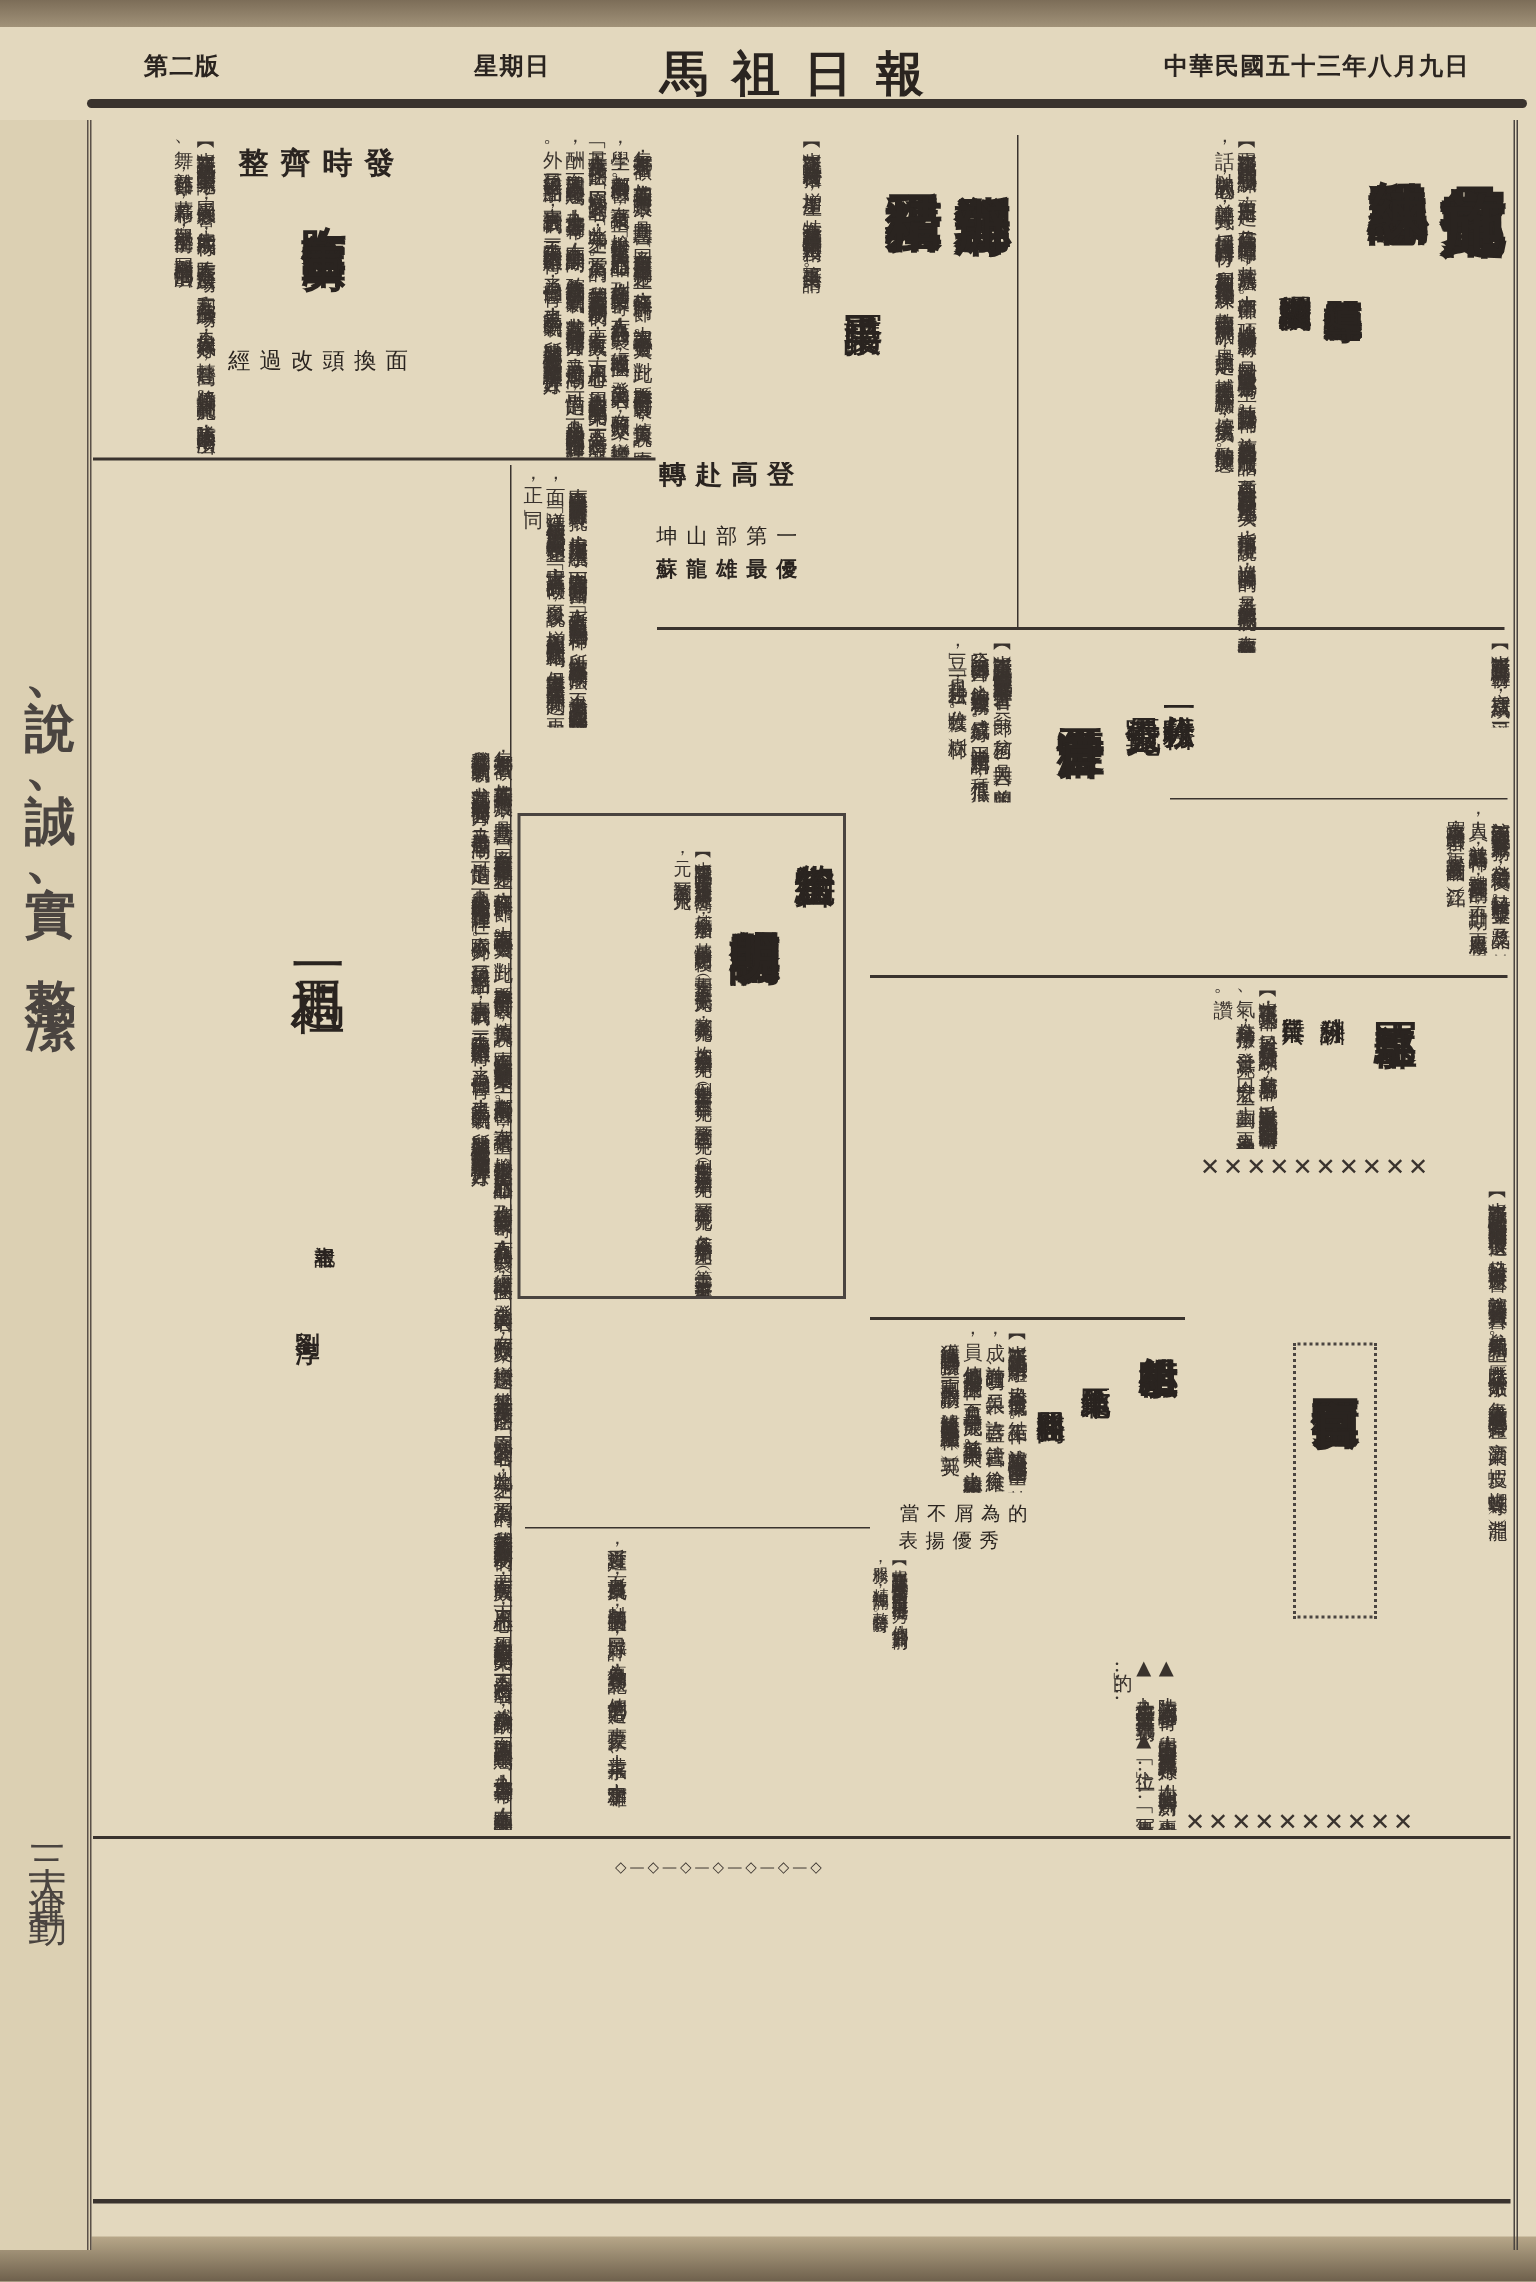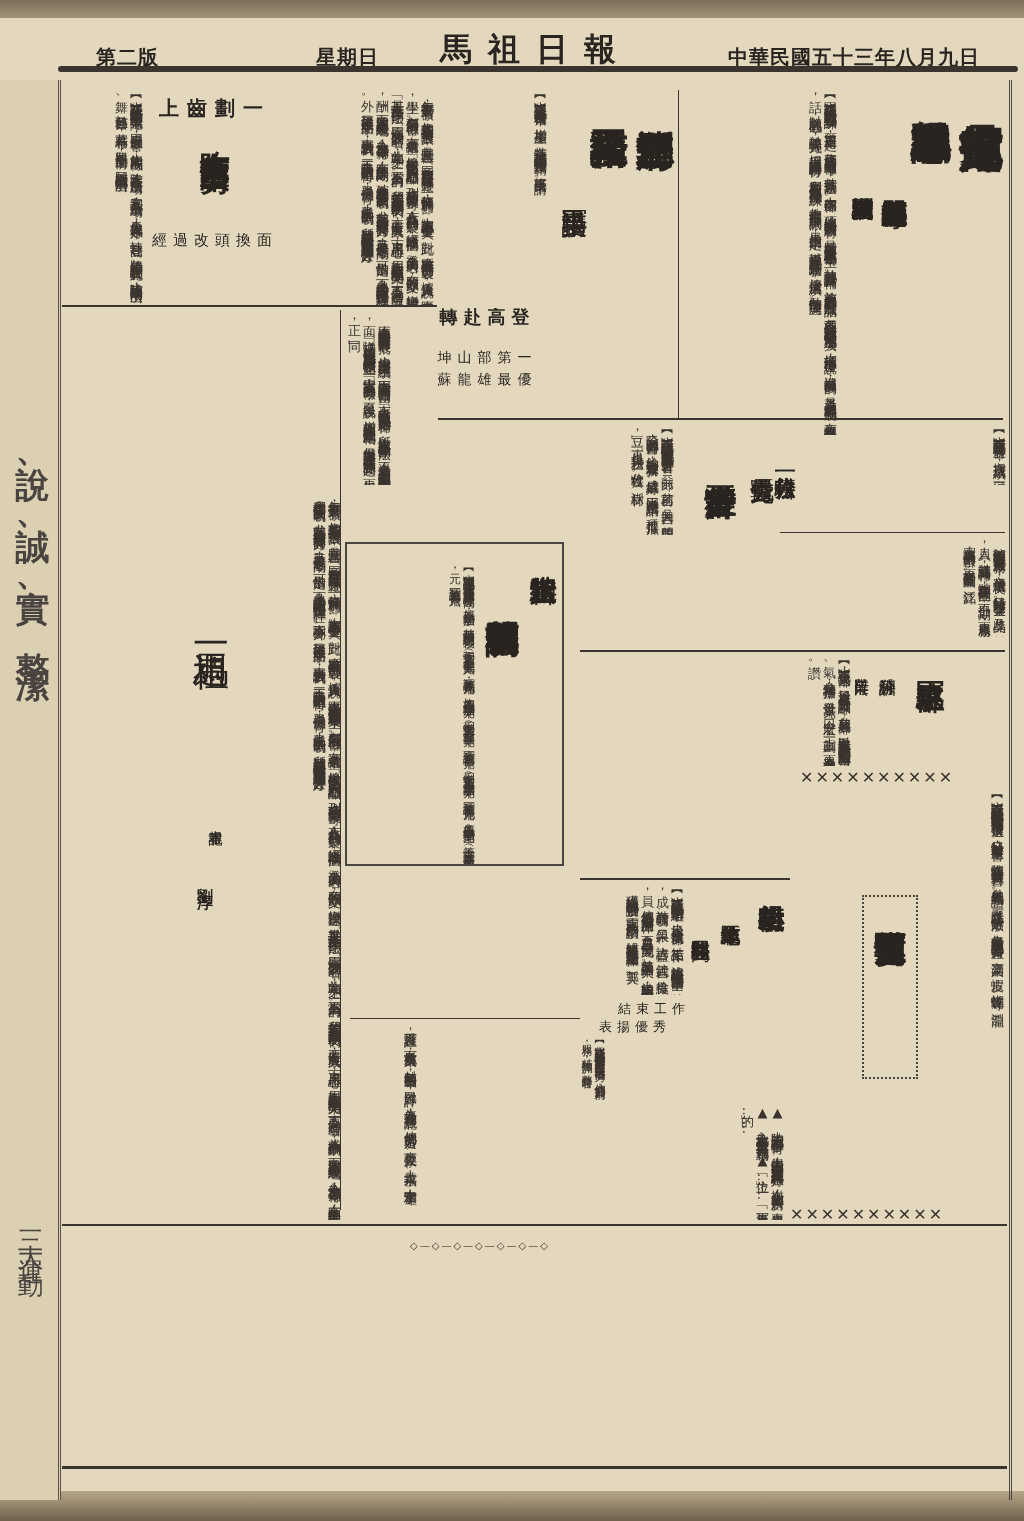--- a/index.html
+++ b/index.html
@@ -6,21 +6,21 @@
   body{width:1024px;height:1521px;background:#8a7a62;position:relative;overflow:hidden;font-family:"DejaVu Serif","Liberation Serif",serif;color:#2a2420;}
   .paper{position:absolute;left:0;top:18px;width:1024px;height:1480px;background:#e3d8be;}
   .topshadow{position:absolute;left:0;top:0;width:1024px;height:22px;background:linear-gradient(#7c6d58,#a99a80);}
   .bottomshadow{position:absolute;left:0;bottom:0;width:1024px;height:30px;background:linear-gradient(#b7a789,#6e604c);}
   .leftstrip{position:absolute;left:0;top:80px;width:58px;height:1420px;background:#dcd0b3;border-right:3px double #5a5048;}
   .leftstrip .vt{writing-mode:vertical-rl;font-size:34px;font-weight:bold;color:#4a4440;position:absolute;left:10px;top:360px;letter-spacing:14px;}
   .leftstrip .vt2{writing-mode:vertical-rl;font-size:26px;color:#4a4440;position:absolute;left:14px;top:1130px;letter-spacing:14px;}
   .rightrule{position:absolute;right:6px;top:80px;width:6px;height:1420px;border-left:3px double #4a4440;}
 
   .masthead{position:absolute;left:60px;top:28px;width:950px;height:40px;}
-  .mh{position:absolute;top:16px;font-size:20px;font-weight:bold;letter-spacing:1px;}
+  .mh{position:absolute;top:6px;font-size:16px;font-weight:bold;letter-spacing:1px;}
   .mh.edition{left:36px;}
   .mh.weekday{left:256px;}
   .mh.date{right:30px;}
   .mh.title{left:380px;top:0;font-size:32px;letter-spacing:16px;}
   .mhrule{position:absolute;left:58px;top:66px;width:960px;height:6px;background:#3a332e;border-radius:3px;}
 
   .v{writing-mode:vertical-rl;}
   .block{position:absolute;overflow:hidden;}
   .hl{font-weight:bold;line-height:1.05;}
   .body{font-size:13px;line-height:15px;letter-spacing:1px;color:#3a332e;}
@@ -66,34 +66,34 @@
   <div class="hl" style="font-size:38px;margin-right:6px;">猪種人工授精</div>
 </div>
 <div class="block v" style="left:550px;top:190px;width:38px;height:230px;">
   <div class="hl" style="font-size:26px;font-weight:normal;">接受軍民申請</div>
 </div>
 <div class="block v body" style="left:438px;top:90px;width:110px;height:215px;">【本報訊】連江縣府為改良猪種，增加生產，特在清水農林試驗所創辦猪種人工授精，接受軍民申請。</div>
 
 <div class="block v body" style="left:290px;top:90px;width:145px;height:215px;">每年都有若干名額，如若長期不要隨意浪費，立具同意書，同意「自錄用之月起至滿一年之月止，無條件解聘」一節，大家認為似乎有些過火。對此，縣府確有不得已的苦衷，據負責人說，本區保送和教育部分發的師範畢業學生，都有留用的機會。有讀者來信，檢舉少數「不重自己」的人的心血結晶，刊作者自己的文章投寄，有人作為自己的抄襲，經過改頭換面，登上自己的大名；有的照錄原文，變換標題，幾乎是「五十步笑百步」的作法，同屬「文抄公」的罪名，此為「知」之士，當不屑為的。我們希望真正有志文藝創作的朋友們，要有這次失敗，下次再用心血，用毅力去敢揚眉吐氣的光榮，不要為這一時虛名，或為少數稿酬，而遭致別人不恥或唾罵。九十位大專暑期青年，在本區的訓練期間，確曾為我們帶來了蓬勃的朝氣，尤其對沉寂已久的籃球比賽方面，又再度掀起了高潮，可惜的是，下凡與交鋒的隊伍大都作了「輝煌」陣亡，隊亦不例外。最後得回了一點面子。事實告訴我們，「三天不練手生」的確忽不得。為了提倡體育，也為了本區的朝氣，所以我們希望這代表性「蓬勃朝氣」繼續保持下去才好。</div>
 
 <div class="block" style="left:140px;top:98px;width:150px;height:200px;">
-  <div class="hl" style="font-size:20px;letter-spacing:8px;text-align:center;">上齒劃一</div>
+  <div class="hl" style="font-size:20px;letter-spacing:8px;text-align:center;">整齊時發</div>
   <div class="v hl" style="font-size:30px;height:100px;margin:8px auto 0 auto;letter-spacing:2px;">昨在南竿演出勞軍</div>
   <div class="hl" style="font-size:15px;font-weight:normal;letter-spacing:6px;text-align:center;margin-top:6px;">經過改頭換面</div>
 </div>
 <div class="block v body" style="left:64px;top:90px;width:80px;height:215px;">【本報訊】前往外島勞軍的「藝工第七隊」，因受天候影響，未能如期成行，昨天在介壽台演出一場，和九三堂各演出一場，今天如果氣候好，轉赴高登，將仍按原訂計劃實施。該隊昨天的兩場演出，仍是歌舞、雜藝節目，幕幕精彩，觀眾盛況空前，同聲讚譽他們的演出。</div>
 
 <div class="hrule" style="left:62px;top:305px;width:375px;"></div>
 <div class="hrule" style="left:438px;top:418px;width:565px;"></div>
 <div class="vrule" style="left:678px;top:90px;height:330px;width:1px;"></div>
 
 <div class="block" style="left:400px;top:308px;width:175px;height:110px;">
   <div class="hl" style="font-size:18px;letter-spacing:6px;text-align:center;">轉赴高登</div>
   <div style="font-size:14px;letter-spacing:6px;text-align:center;margin-top:22px;">坤山部第一</div>
-  <div style="font-size:14px;letter-spacing:6px;text-align:center;margin-top:4px;">蘇龍雄最優</div>
+  <div style="font-size:14px;letter-spacing:6px;text-align:center;margin-top:4px;font-weight:bold;">蘇龍雄最優</div>
 </div>
 
 <div class="block v body" style="left:62px;top:315px;width:330px;height:170px;">本區中興康樂隊新近購製舞台服裝一批，未按規定辦理入境手續，因而遭致有關方面的扣留。有人指出這「鐵面無私」的治事精神，所以大家維護政令尊嚴的作法。不過表示意見的人在高興和喝采「反」貨物進口規定而銷售市面，「洋煙」「精神」似乎也應該加以取締和用以制違止。宋士官提出「水井的時候，夏以後說，增加入飲水和呼聲的水源枯竭，但是本區重逢了歷久不雨「水井林」問題，更加正，同」</div>
 
 <div class="block v" style="left:682px;top:460px;width:55px;height:200px;">
   <div class="hl" style="font-size:32px;">獲准晉升士官</div>
 </div>
 <div class="block v" style="left:728px;top:460px;width:50px;height:180px;">
   <div style="font-size:24px;">優秀充員戰士</div>
 </div>
@@ -147,21 +147,21 @@
 </div>
 <div class="block v" style="left:715px;top:910px;width:30px;height:200px;">
   <div style="font-size:20px;">結束北竿地區工作</div>
 </div>
 <div class="block v" style="left:690px;top:925px;width:25px;height:200px;">
   <div style="font-size:20px;">即日將往高登服務</div>
 </div>
 <div class="block v body" style="left:350px;top:885px;width:335px;height:110px;">【本報訊】北竿地區衛生噴射小組，於本日全告達成使命，結束工作。該小組為駐軍七部隊長由李昌全、林弘等四員所組成，計有鐘雪明、吳銀二、許吉盛、鐘武吉、徐良維、李大員，他們是從七月卅日展開工作，至八月三日全部完成，前後共計二十四天。由於該小組工作努力，深獲得該地區的長官讚揚，和軍民一致的讚揚，該組將於數日後至高登繼續工作。（郭英）</div>
 
 <div class="block" style="left:580px;top:1000px;width:110px;height:100px;">
-  <div style="font-size:13px;letter-spacing:5px;text-align:right;">結束工作</div>
+  <div style="font-size:13px;letter-spacing:5px;text-align:right;">當不屑為的</div>
   <div style="font-size:13px;letter-spacing:5px;text-align:center;">表揚優秀</div>
   <div class="v body" style="height:60px;font-size:11px;line-height:13px;">【本報訊】北竿駐軍部隊長於日前由一官士兵中挑出一批優秀，他們於節日到前，外出服務，精神飽滿，整齊時發。</div>
 </div>
 
 <div class="hrule" style="left:350px;top:1018px;width:230px;height:1px;"></div>
 <div class="block" style="left:420px;top:1022px;width:175px;height:110px;">
   <div style="font-size:18px;letter-spacing:4px;text-align:center;"></div>
   <div class="v hl" style="font-size:24px;height:62px;margin:4px auto 0 auto;"></div>
   <div style="font-size:12px;letter-spacing:4px;text-align:center;"></div>
 </div>

